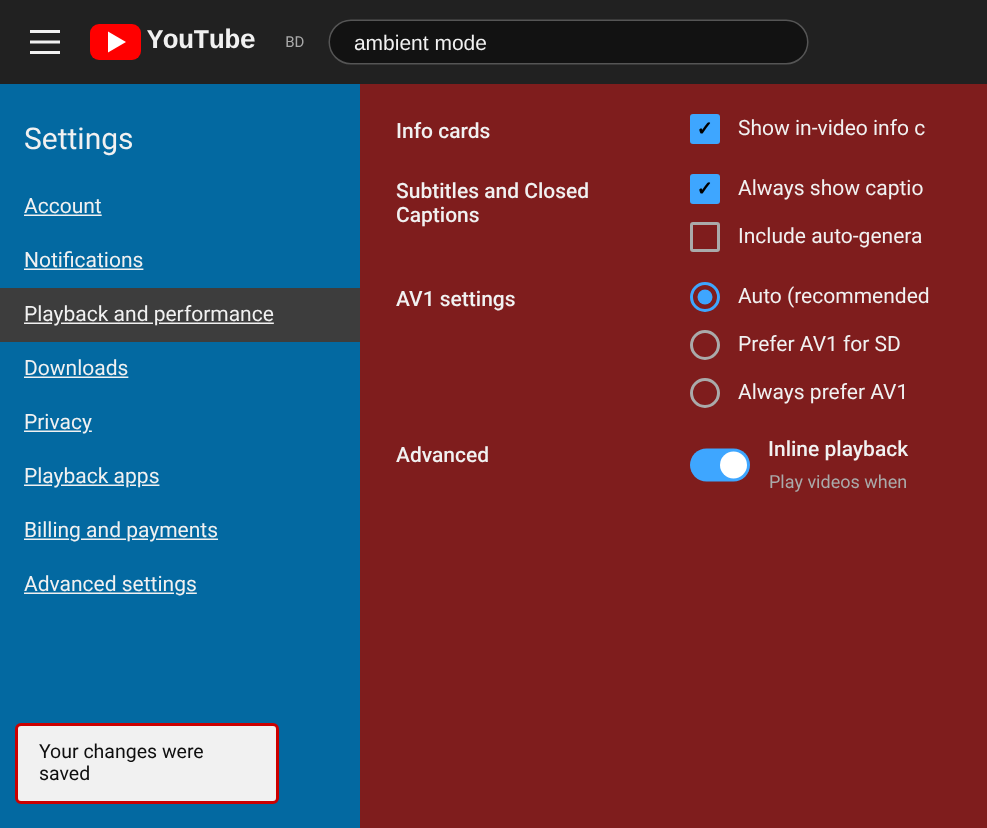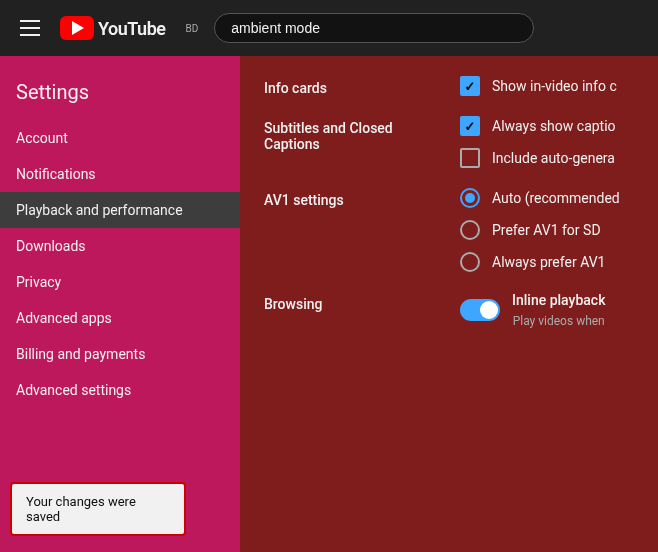--- a/index.html
+++ b/index.html
@@ -57,20 +57,21 @@
       border-top: 7px solid transparent;
       border-bottom: 7px solid transparent;
       border-left: 12px solid white;
       margin-left: 2px;
     }
     .yt-text {
       font-size: 18px;
       font-weight: 600;
       color: #f1f1f1;
       letter-spacing: -0.5px;
+      font-family: Liberation Mono, monospace;
     }
     .yt-region {
       font-size: 10px;
       color: #aaa;
       vertical-align: super;
       margin-left: 16px;
     }
     .search-bar {
       flex: 1;
       max-width: 320px;
@@ -85,36 +86,37 @@
 
     
     .layout {
       display: flex;
       height: calc(552px - 56px);
     }
 
     
     .sidebar {
       width: 240px;
-      background: #be185d;
+      background: #0369a1;
       padding: 16px 0;
       flex-shrink: 0;
     }
     .sidebar-title {
       font-size: 20px;
       font-weight: 400;
       color: #f1f1f1;
       padding: 8px 16px 16px 16px;
     }
     .sidebar-item {
       padding: 10px 16px;
       cursor: pointer;
       color: #f1f1f1;
       font-size: 14px;
       border-radius: 0;
+      text-decoration: underline;
     }
     .sidebar-item.active {
       background: #3d3d3d;
     }
 
     
     .notification-banner {
       position: absolute;
       bottom: 16px;
       left: 10px;
@@ -276,21 +278,21 @@
 
 <div class="layout">
 
   <div class="sidebar">
     <div class="sidebar-title">Settings</div>
     <div class="sidebar-item">Account</div>
     <div class="sidebar-item">Notifications</div>
     <div class="sidebar-item active">Playback and performance</div>
     <div class="sidebar-item">Downloads</div>
     <div class="sidebar-item">Privacy</div>
-    <div class="sidebar-item">Advanced apps</div>
+    <div class="sidebar-item">Playback apps</div>
     <div class="sidebar-item">Billing and payments</div>
     <div class="sidebar-item">Advanced settings</div>
   </div>
 
   <div class="content">
 
     <div class="settings-row">
       <div class="settings-label">Info cards</div>
       <div class="settings-options">
         <div class="settings-option">
@@ -326,21 +328,21 @@
           <span>Prefer AV1 for SD</span>
         </div>
         <div class="settings-option">
           <div class="radio-unselected"></div>
           <span>Always prefer AV1</span>
         </div>
       </div>
     </div>
 
     <div class="settings-row">
-      <div class="settings-label">Browsing</div>
+      <div class="settings-label">Advanced</div>
       <div class="settings-options">
         <div class="settings-option">
           <div class="toggle-on"></div>
           <div class="option-group">
             <span class="option-main">Inline playback</span>
             <span class="option-sub">Play videos when</span>
           </div>
         </div>
       </div>
     </div>

